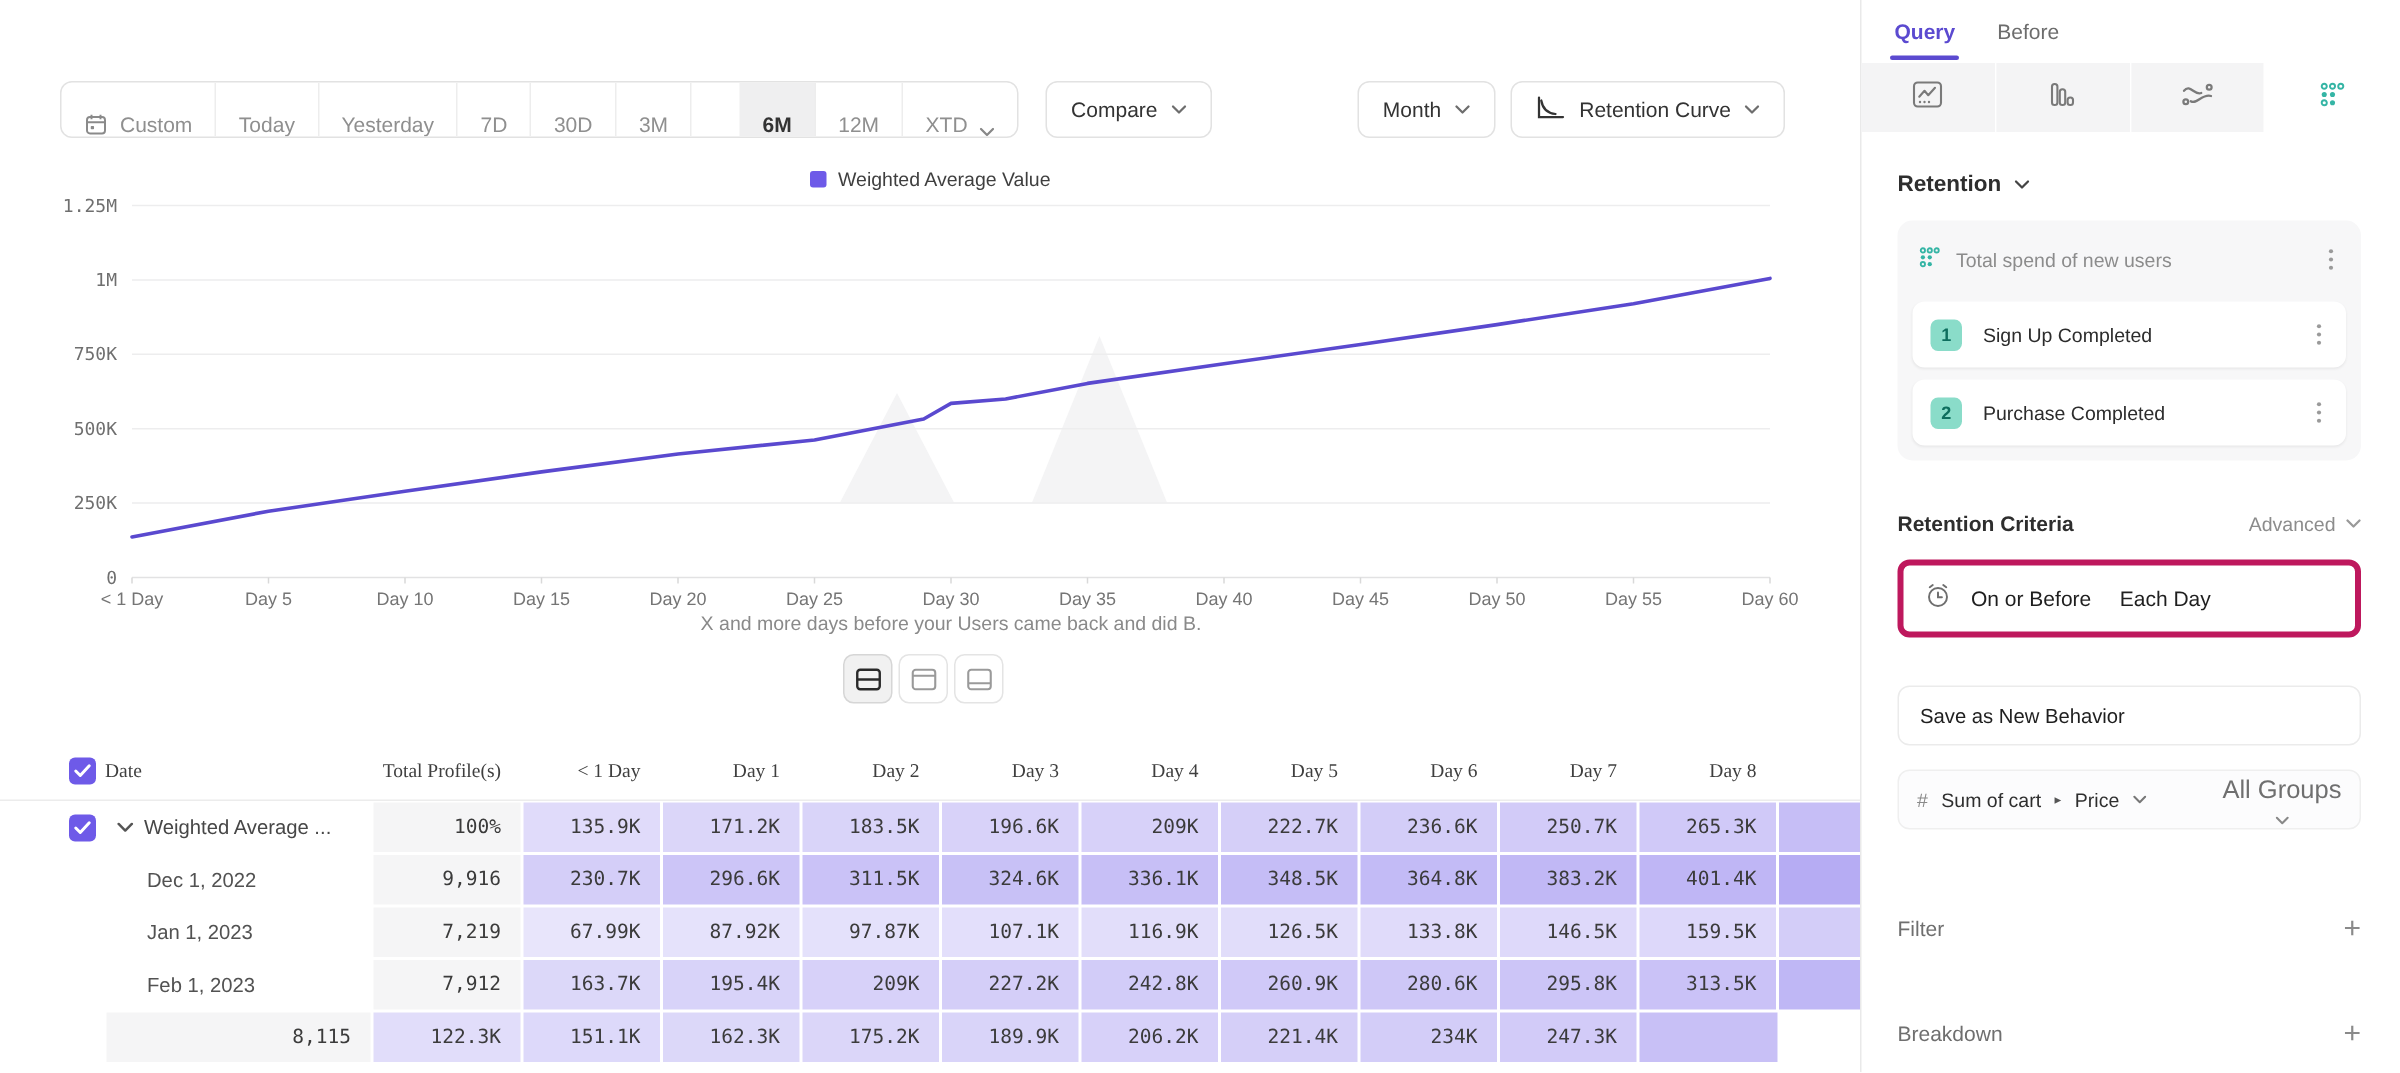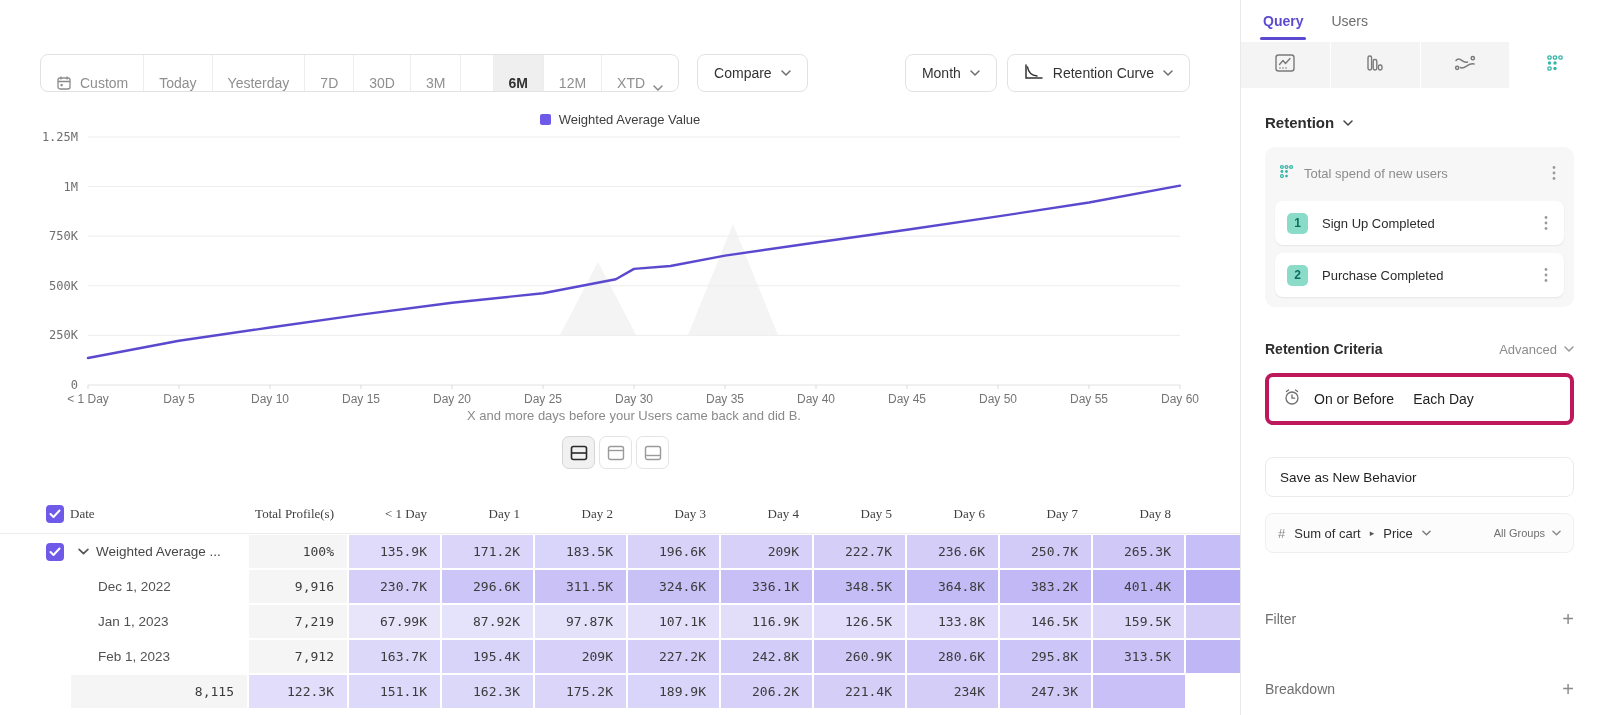--- a/index.html
+++ b/index.html
@@ -77,21 +77,21 @@
                  gap:13px;padding:0 14px;cursor:pointer;background:#fff;}
   .cond{font-size:14px;color:#1f1f1f;}
   .period{font-size:14px;color:#1f1f1f;margin-left:6px;}
   .save-card{border:1px solid #ebebeb;border-radius:8px;height:38px;display:flex;align-items:center;
              padding:0 14px;font-size:13.5px;color:#1f1f1f;margin-top:32px;cursor:pointer;background:#fff;}
   .measure-row{border:1px solid #efefef;border-radius:8px;height:38px;display:flex;align-items:center;
                gap:9px;padding:0 12px;margin-top:16px;background:#fcfcfd;}
   .m-sym{color:#8a8a8a;font-size:13px;}
   .m-label{font-size:13px;color:#2e2e2e;cursor:pointer;}
   .m-arrow{color:#555;font-size:9px;}
-  .m-groups{margin-left:auto;color:#6f6f6f;font-size:11px;display:flex;gap:7px;align-items:center;cursor:pointer;}
+  .m-groups{margin-left:auto;color:#6f6f6f;font-size:17px;display:flex;gap:7px;align-items:center;cursor:pointer;flex-direction:column;}
   .add-row{display:flex;align-items:center;margin-top:58px;font-size:14px;color:#6f6f6f;}
   .add-row.second{margin-top:54px;}
   .plus{margin-left:auto;color:#8a8a8a;font-size:20px;font-weight:300;line-height:14px;cursor:pointer;}
 </style>
 </head>
 <body>
 
 <div class="app">
 
   <div class="main">
@@ -361,21 +361,21 @@
       </div>
   </div>
 
   <aside class="sidebar">
     <div class="tabs">
       <div class="tab active">
         <span>Query</span>
         <span class="tab-underline"></span>
       </div>
       <div class="tab">
-        <span>Users</span>
+        <span>Before</span>
       </div>
     </div>
 
     <div class="icon-row">
       <div class="icon-tab">
         <span>
           <svg width="22" height="20" viewBox="0 0 22 20" fill="none" stroke="#7a7a7a" stroke-width="1.4">
               <rect x="2" y="2" width="18" height="16" rx="2.5"></rect>
               <path d="M5.5 11.5l3.5-4 2.5 3 4.5-5" stroke-linecap="round" stroke-linejoin="round"></path>
               <circle cx="6" cy="15" r=".8" fill="#7a7a7a" stroke="none"></circle>

